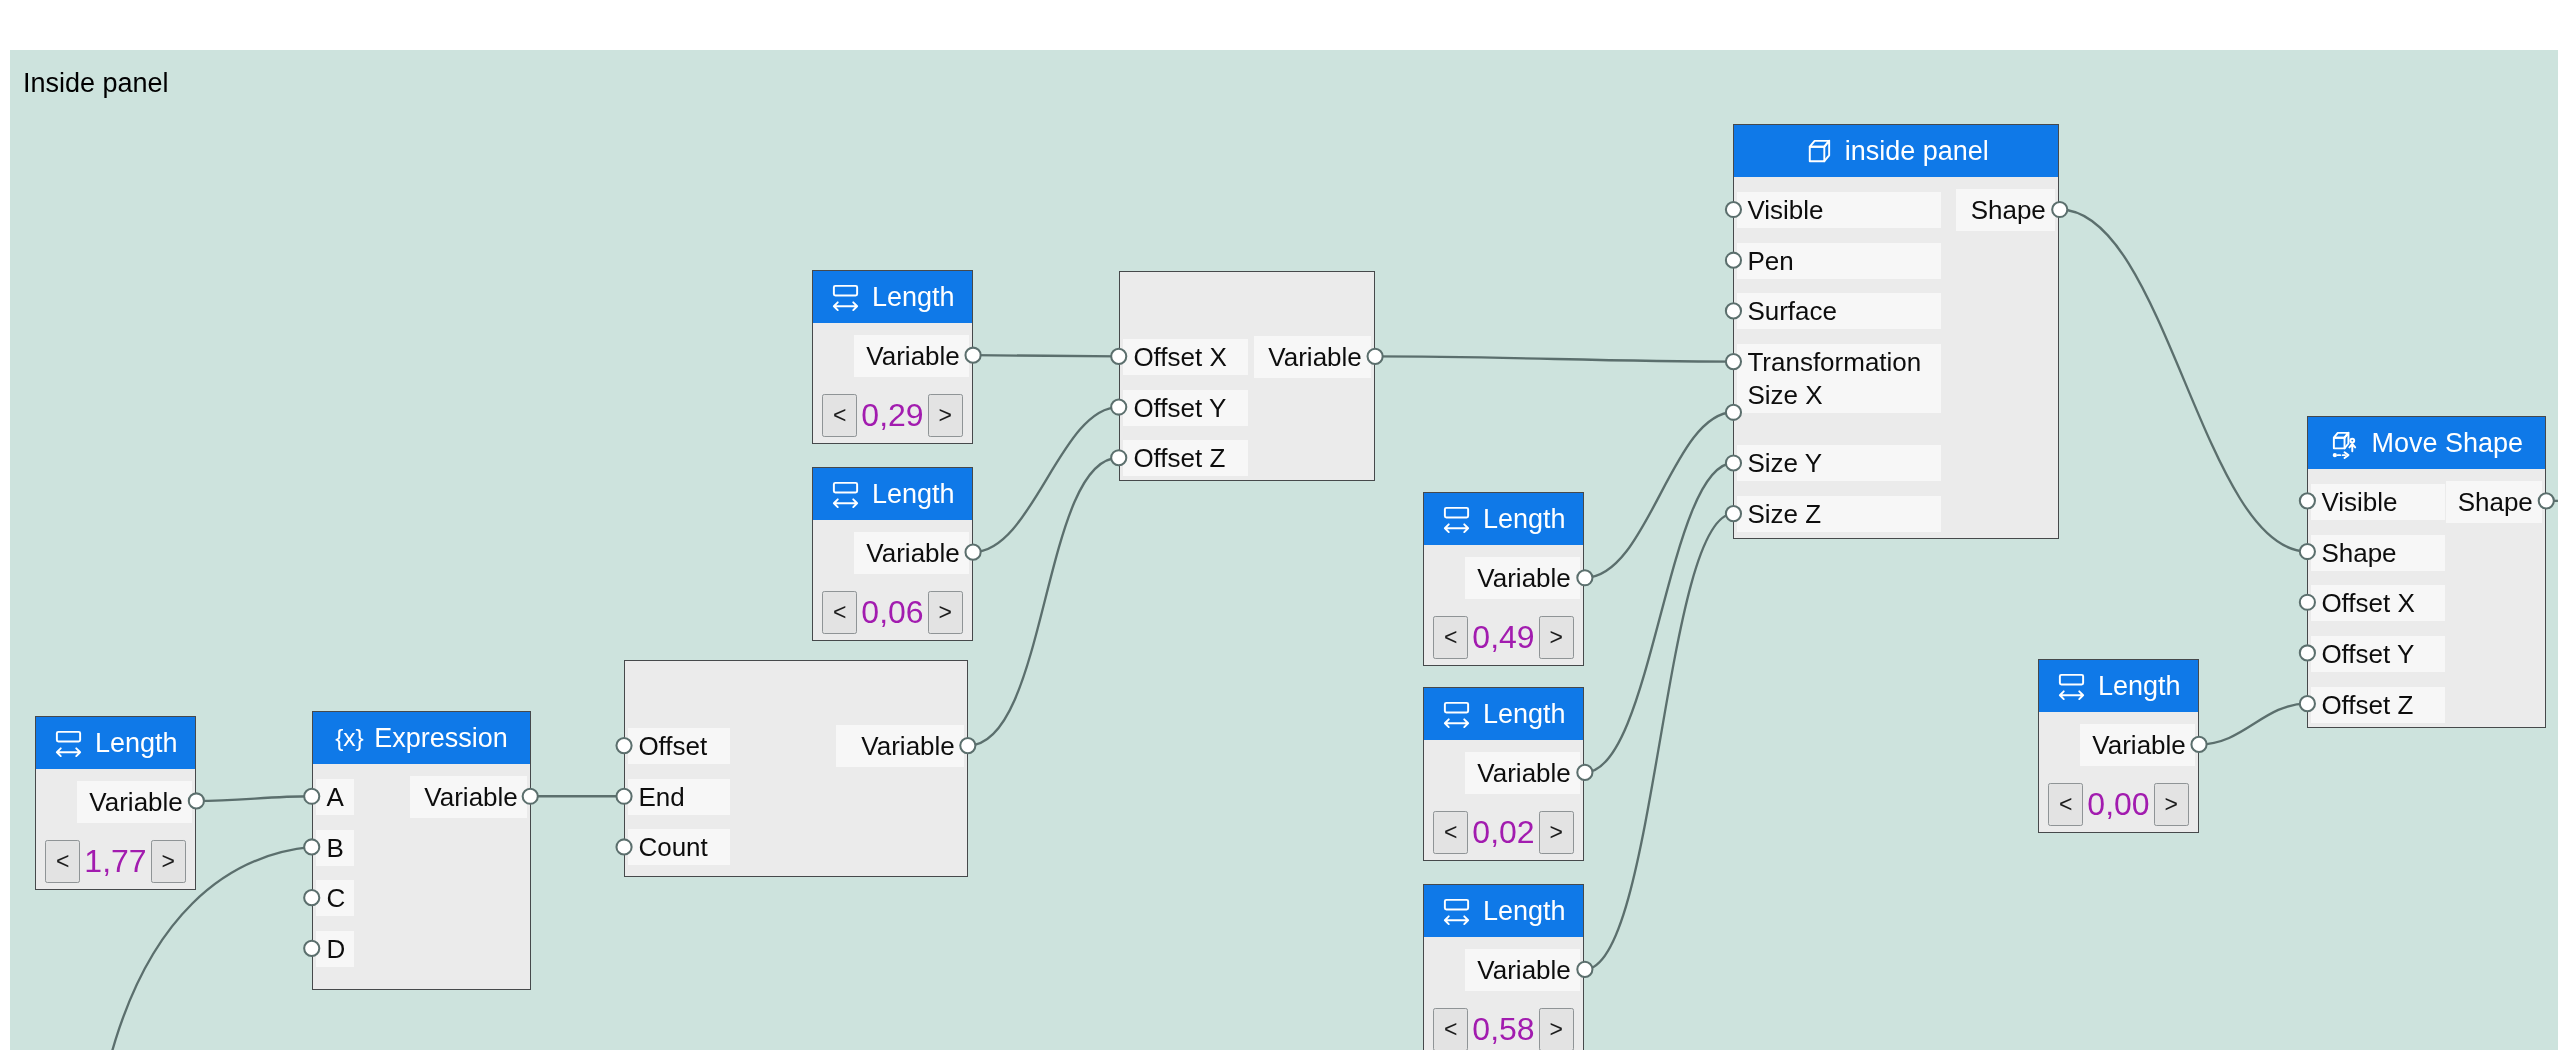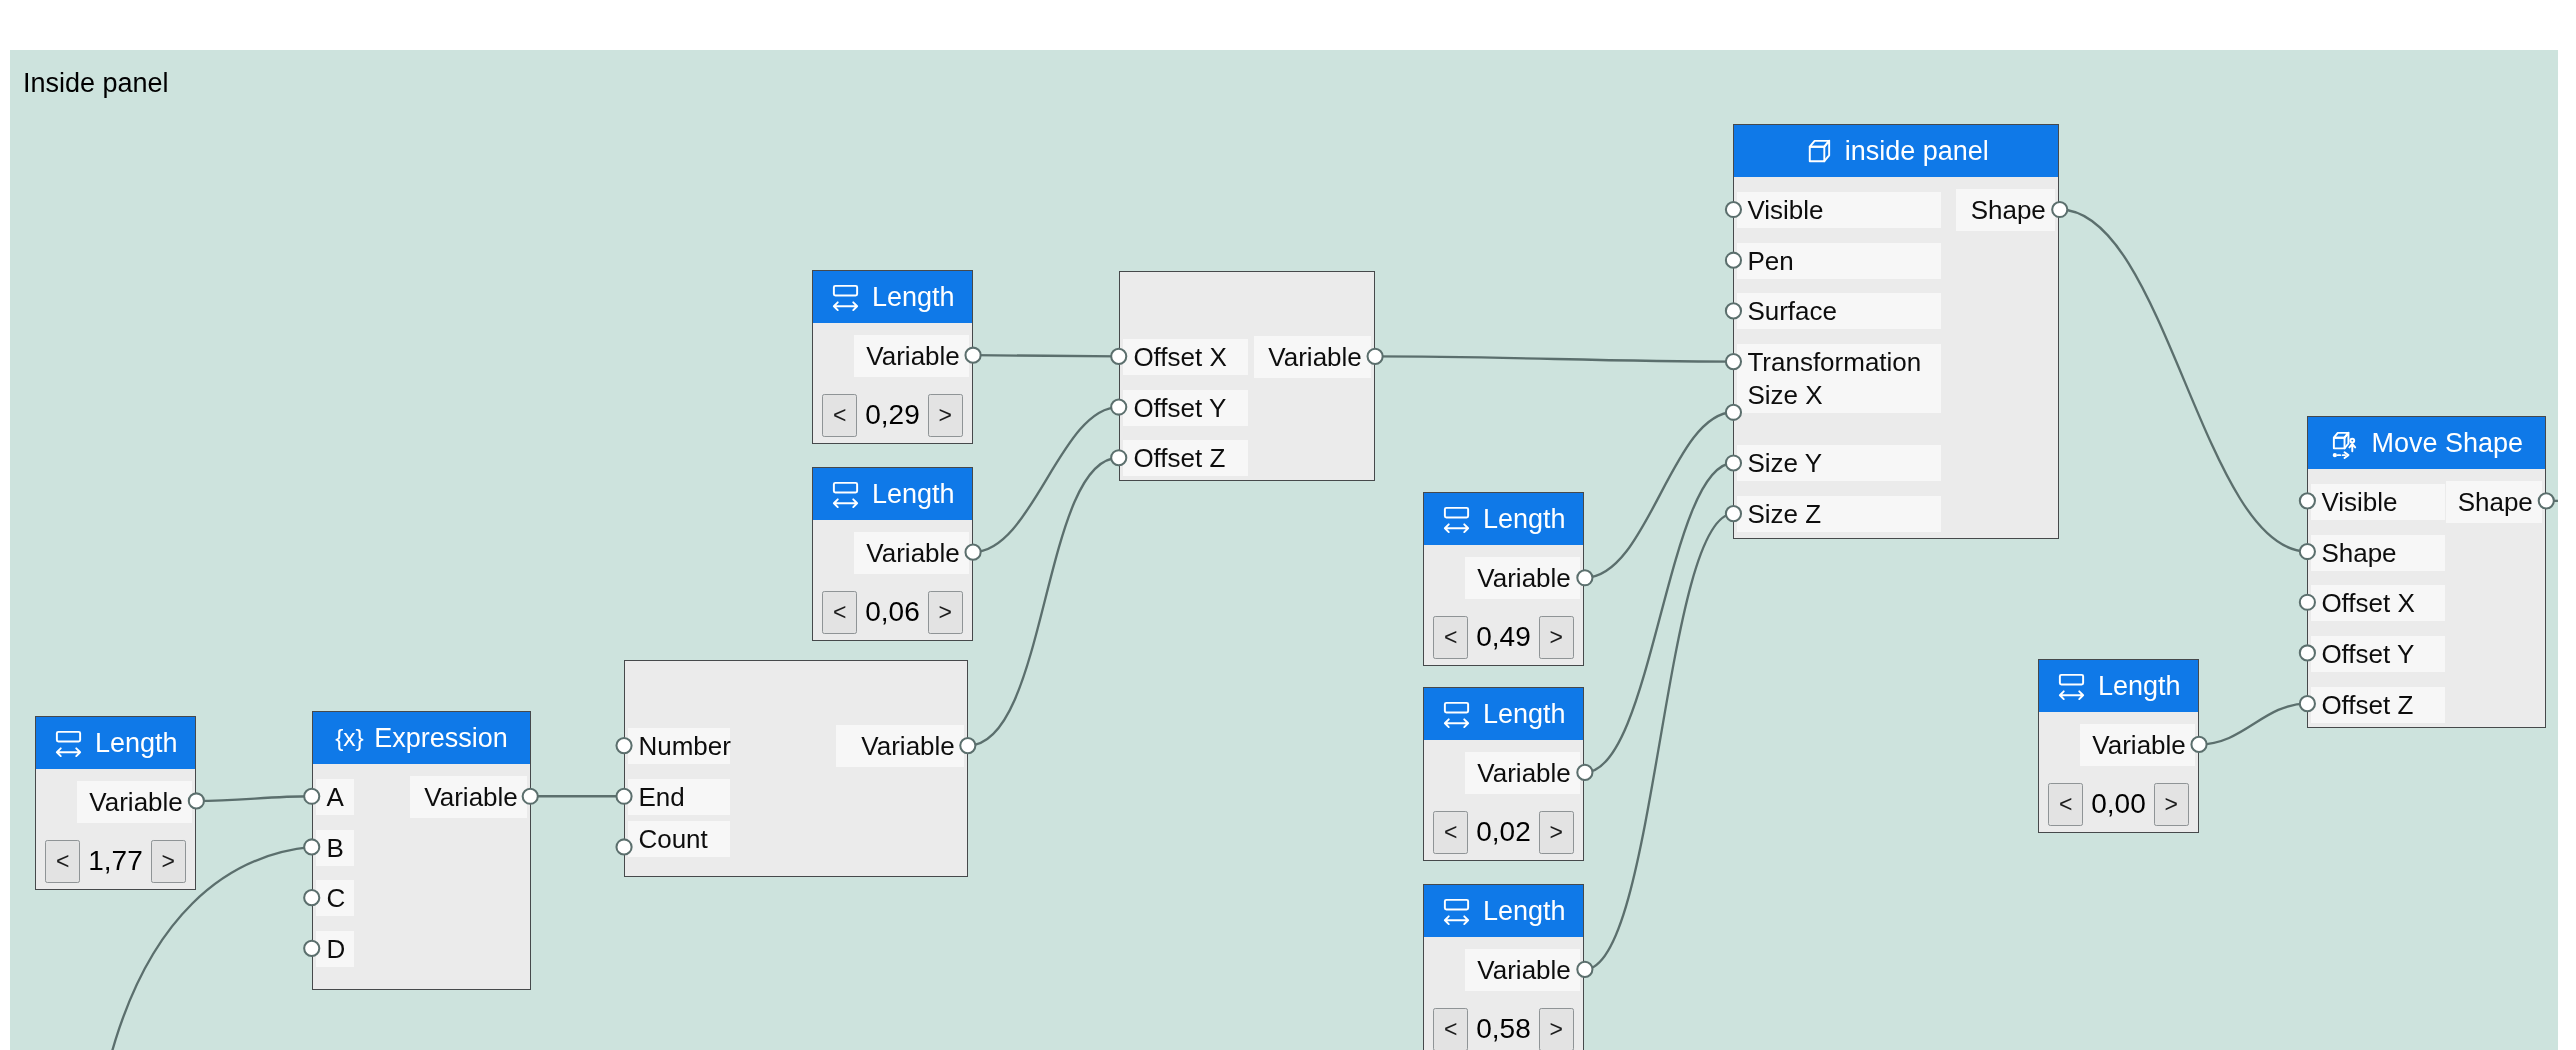--- a/index.html
+++ b/index.html
@@ -20,21 +20,21 @@
   .irow, .orow { position:absolute; background:#f7f7f7; display:flex; align-items:center;
                  font-size:26px; color:#0d0d0d; white-space:nowrap; }
   .irow { left:2.9px; height:36px; padding-left:10.5px; }
   .orow { right:2.9px; height:42px; top:64px; justify-content:flex-end; padding-right:9.3px; }
 
   .stepper { position:absolute; left:9.3px; right:9.3px; top:122px; height:44px;
              display:flex; align-items:center; justify-content:space-between; }
   .stp { width:35px; height:43px; background:#e3e3e3; border:1.2px solid #8f9496; border-radius:2.3px;
          font-size:23px; color:#1c1c1c; display:flex; align-items:center; justify-content:center;
          font-family:inherit; padding:0; }
-  .stv { font-size:28px; color:#000000; }
+  .stv { font-size:32px; color:#a21caf; }
 
   .wires { position:absolute; left:0; top:0; z-index:3; pointer-events:none; }
   .wires path { stroke:#5b6f6d; stroke-width:4; fill:none; }
   .wires circle.port { fill:#ffffff; stroke:#5b6f6d; stroke-width:3.5; }
 </style>
 </head>
 <body>
 
 <div class="page">
   <div class="canvas-bg"></div>
@@ -75,26 +75,26 @@
     <div class="irow" style="top:219px;width:38px">
         <span>D</span>
       </div>
     <div class="orow" style="width:117px">
         <span>Variable</span>
       </div>
   </div>
 
   <div class="node" style="left:624px;top:629px;width:344px;height:217px">
     <div class="irow" style="top:67px;width:102px">
-        <span>Number</span>
+        <span>Offset</span>
       </div>
     <div class="irow" style="top:118px;width:102px">
         <span>End</span>
       </div>
-    <div class="irow" style="top:160px;width:102px">
+    <div class="irow" style="top:168px;width:102px">
         <span>Count</span>
       </div>
     <div class="orow" style="width:128px">
         <span>Variable</span>
       </div>
   </div>
 
   <div class="node" style="left:812px;top:239px;width:161px;height:174px">
     <div class="hdr">
       <svg viewBox="0 0 32 32">

